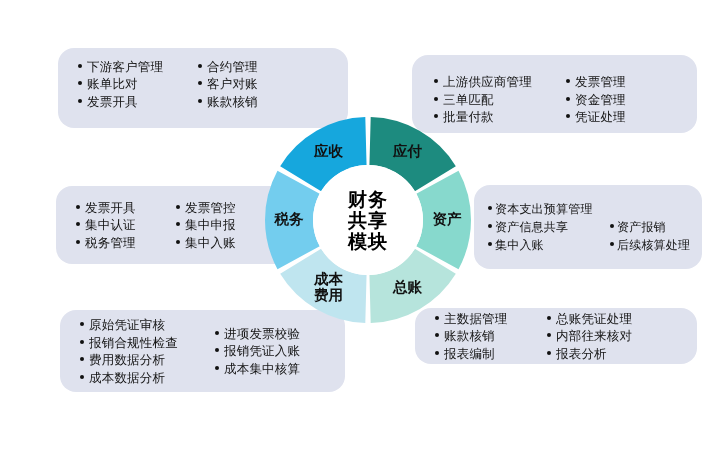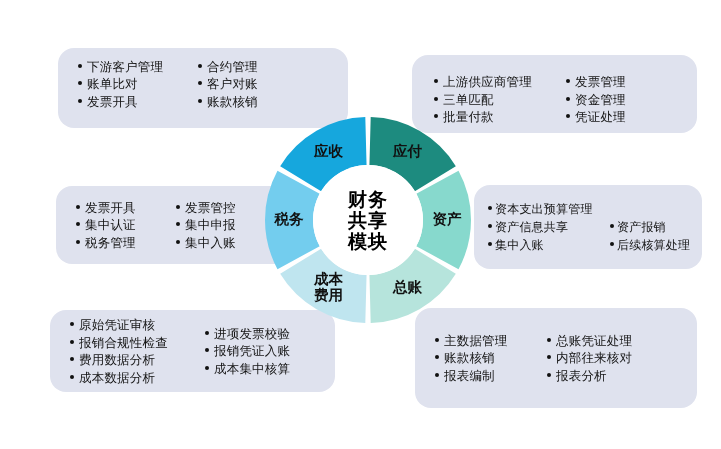--- a/index.html
+++ b/index.html
@@ -42,22 +42,22 @@
     flex:0 0 auto;
     position:relative;top:-3px;
   }
   .item .txt{letter-spacing:.2px;}
 
   
   #box-receivable{left:58px;  top:48px;  width:290px; height:80px; padding:0 0 8px 20px;}
   #box-payable   {left:412px; top:55px;  width:285px; height:78px; padding:11px 0 0 22px;}
   #box-tax       {left:56px;  top:186px; width:237px; height:78px; padding:0 0 0 20px;}
   #box-asset     {left:474px; top:185px; width:228px; height:84px; padding:0 0 0 14px;}
-  #box-cost      {left:50px;  top:310px; width:285px; height:82px; padding:0 0 0 20px;}
-  #box-gl        {left:415px; top:308px; width:282px; height:100px; padding:0 0 0 20px;}
+  #box-cost      {left:60px;  top:310px; width:285px; height:82px; padding:0 0 0 20px;}
+  #box-gl        {left:415px; top:308px; width:282px; height:56px; padding:0 0 0 20px;}
 
   #box-receivable .col:first-child{width:120px;}
   #box-payable   .col:first-child{width:132px;}
   #box-tax       .col:first-child{width:100px;}
   #box-cost      .col:first-child{width:135px;}
   #box-gl        .col:first-child{width:112px;}
 
   
   #box-asset .agrid{display:flex;flex-direction:column;width:100%;justify-content:center;}
   #box-asset .arow{display:flex;flex-direction:row;}

